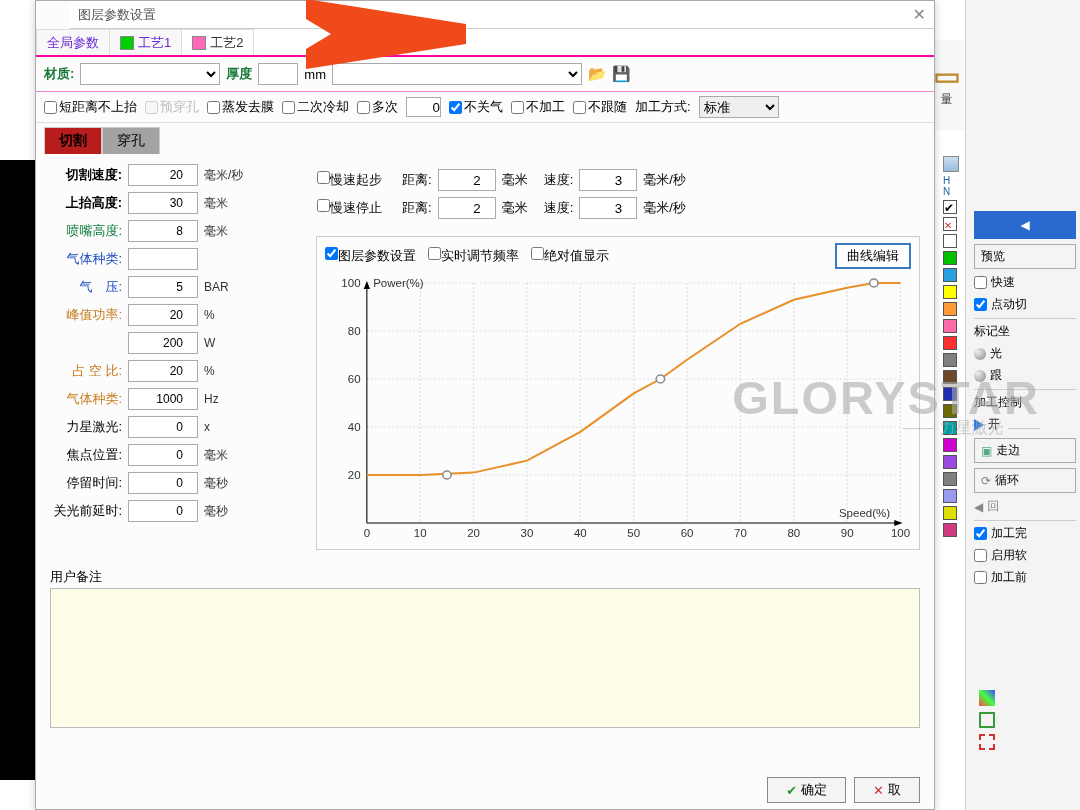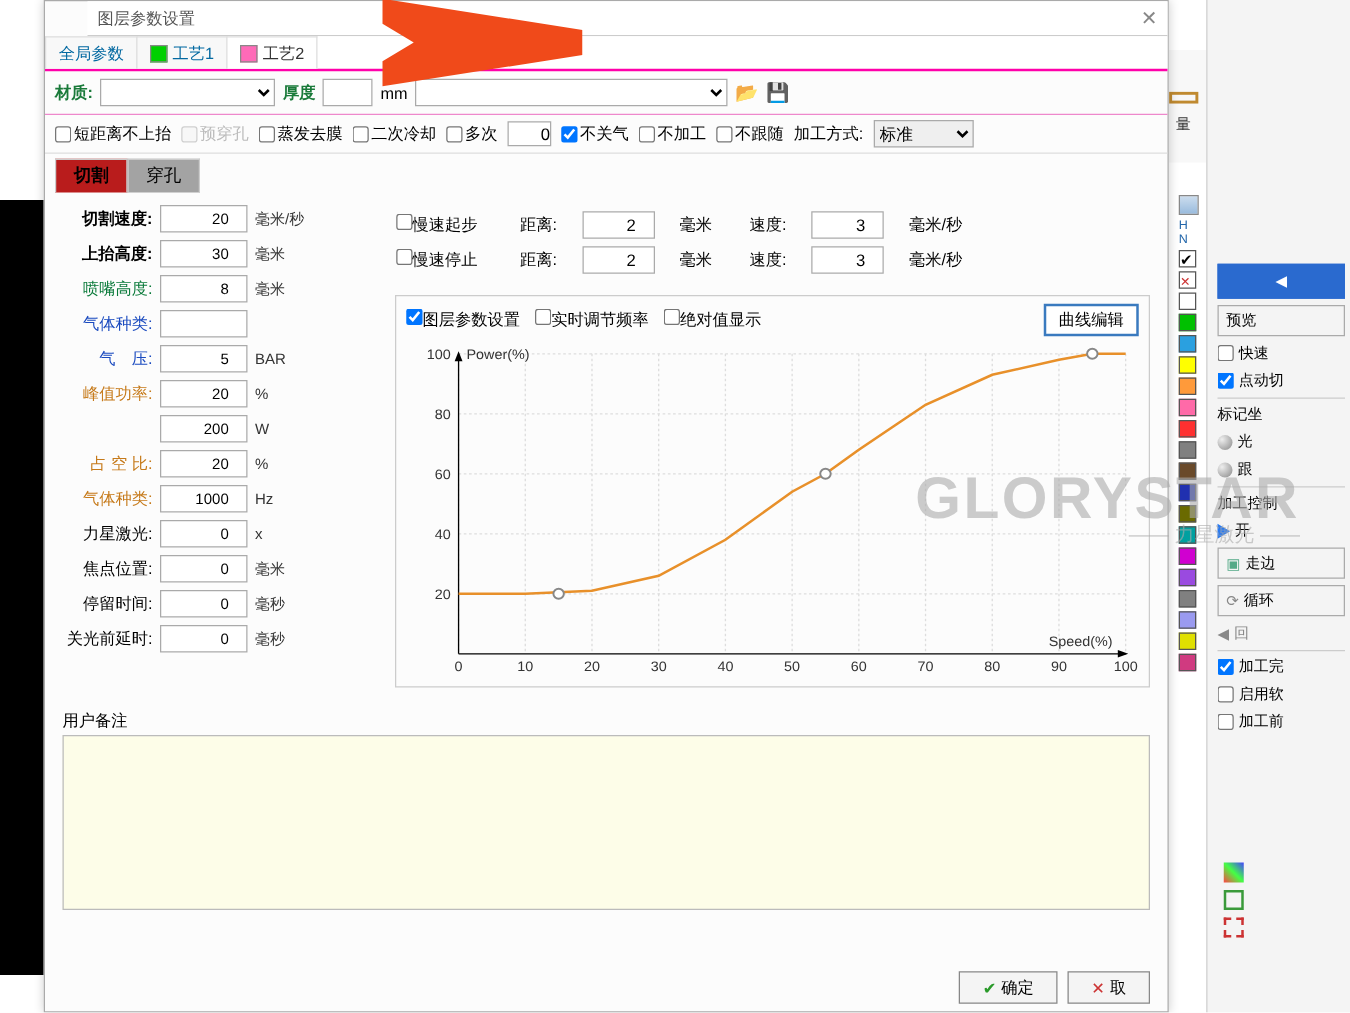--- a/index.html
+++ b/index.html
@@ -9,21 +9,21 @@
 .bg-right-app { position: absolute; right: 0; top: 0; width: 115px; height: 810px; background: #f4f4f4; border-left: 1px solid #d0d0d0; }
 .top-toolbar-bg { position: absolute; right: 0; top: 40px; width: 160px; height: 90px; background: #f8f8f8; display: flex; }
 .tool-btn { display: flex; flex-direction: column; align-items: center; justify-content: center; font-size: 12px; color: #333; width: 53px; }
 .tool-btn svg { width: 28px; height: 28px; }
 
 .dialog { position: absolute; left: 35px; top: 0; width: 900px; height: 810px; background: #fcfcfc; border: 1px solid #aaa; box-shadow: 0 0 8px rgba(0,0,0,.2); }
 .title-bar { height: 28px; background: #fff; display: flex; align-items: center; padding: 0 8px; border-bottom: 1px solid #ccc; color: #555; font-size: 13px; margin-left: 34px; }
 .title-bar .close { margin-left: auto; font-size: 16px; color: #888; cursor: pointer; }
 
 .tab-row { display: flex; height: 28px; border-bottom: 2px solid #f0a; background: #fff; }
-.layer-tab { display: flex; align-items: center; padding: 0 10px; font-size: 13px; color: #0369a1; border: 1px solid #ddd; border-bottom: none; background: #f8f8f8; margin-right: -1px; cursor: pointer; }
+.layer-tab { display: flex; align-items: center; padding: 0 10px; font-size: 13px; color: #6d28d9; border: 1px solid #ddd; border-bottom: none; background: #f8f8f8; margin-right: -1px; cursor: pointer; }
 .layer-tab .sw { width: 14px; height: 14px; border: 1px solid #888; margin-right: 4px; }
 .layer-tab.active { background: #fff; color: #333; }
 
 .mat-row { display: flex; align-items: center; padding: 6px 8px; gap: 6px; font-size: 13px; border-bottom: 1px solid #e8c; }
 .mat-row select, .mat-row input { border: 1px solid #aaa; height: 22px; font-size: 12px; background: #fff; }
 .combo-big { width: 140px; }
 .icon-btn { font-size: 15px; }
 
 .opts-row { display: flex; align-items: center; padding: 4px 8px; gap: 8px; font-size: 13px; border-bottom: 1px solid #ddd; flex-wrap: wrap; }
 .opts-row label { display: flex; align-items: center; gap: 2px; white-space: nowrap; }
@@ -39,21 +39,21 @@
 .param-row .lbl { width: 78px; text-align: right; padding-right: 6px; }
 .param-row .lbl.bold { font-weight: bold; color: #000; }
 .param-row .lbl.green { color: #0a7a3a; }
 .param-row .lbl.blue { color: #1a4abf; }
 .param-row .lbl.orange { color: #c67a1a; }
 .param-row .num { width: 70px; height: 22px; border: 1px solid #aaa; text-align: right; padding-right: 14px; font-size: 12px; background: #fff linear-gradient(#888,#888), linear-gradient(#888,#888); background-size: 6px 1px, 1px 5px; background-position: right 3px top 7px, right 5px top 5px; background-repeat: no-repeat; }
 .param-row .unit { width: 50px; padding-left: 6px; font-size: 12px; color: #333; }
 
 .right-graph { flex: 1; }
 .slow-box { border: 1px solid transparent; padding: 4px 0 10px; }
-.slow-row { display: flex; align-items: center; gap: 20px; font-size: 13px; margin-bottom: 6px; }
+.slow-row { display: flex; align-items: center; gap: 6px; font-size: 13px; margin-bottom: 6px; }
 .slow-row .num { width: 48px; height: 22px; border: 1px solid #aaa; text-align: right; padding-right: 14px; }
 .graph-box { border: 1px solid #ccc; padding: 6px 8px; }
 .graph-opts { display: flex; align-items: center; gap: 12px; font-size: 13px; margin-bottom: 4px; }
 .graph-opts .btn { margin-left: auto; border: 2px solid #3a7abf; padding: 2px 10px; font-size: 13px; background: #fff; cursor: pointer; }
 .chart-area { position: relative; height: 270px; }
 .chart-area svg { width: 100%; height: 100%; }
 
 .remarks-lbl { font-size: 13px; padding: 8px 14px 2px; }
 .remarks-box { margin: 0 14px; border: 1px solid #bbb; background: #fdfde8; height: 140px; }
 

